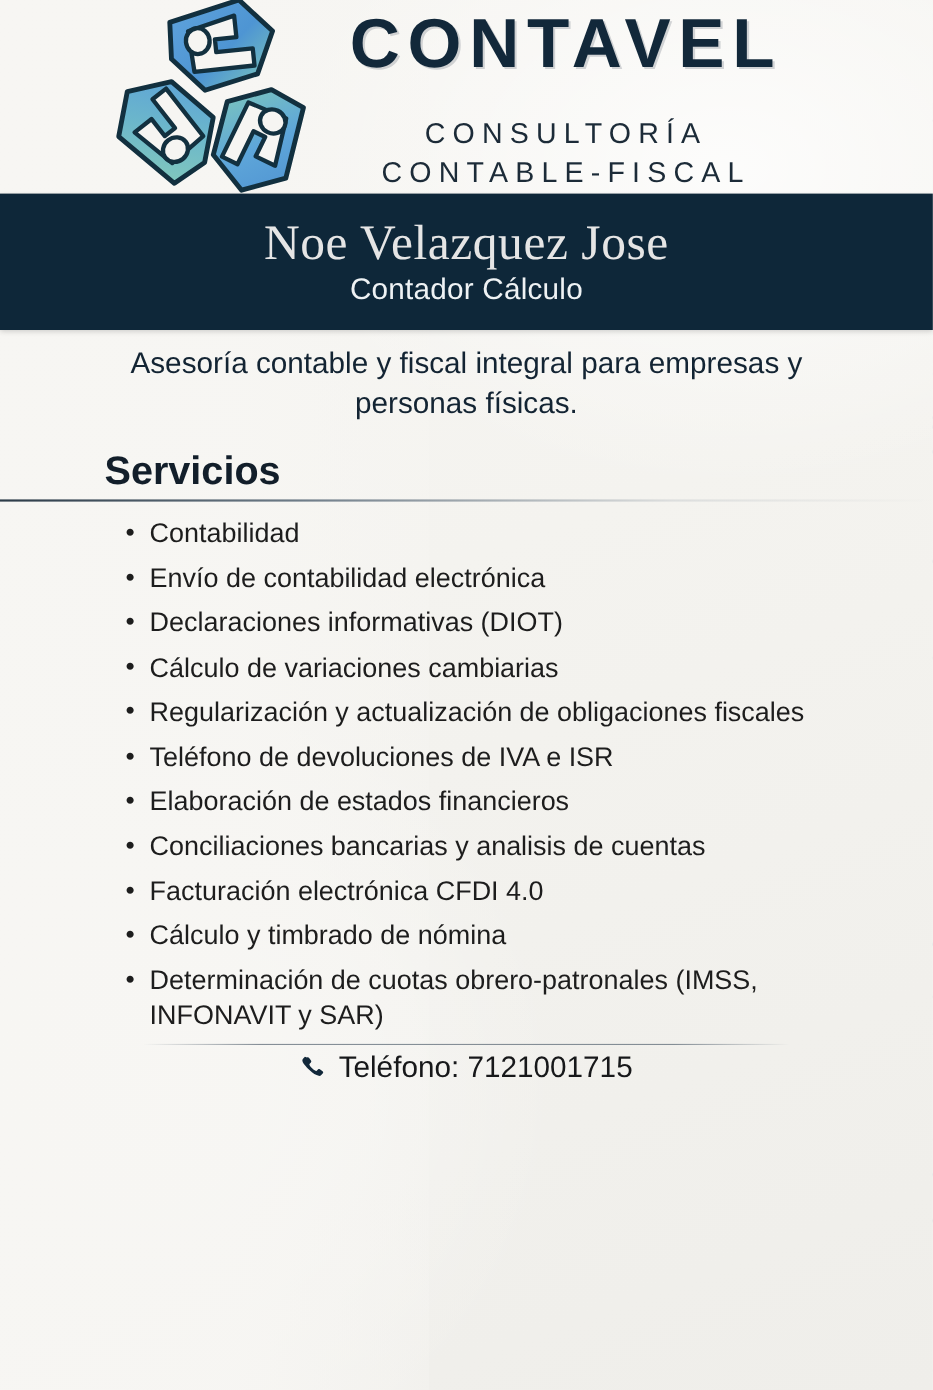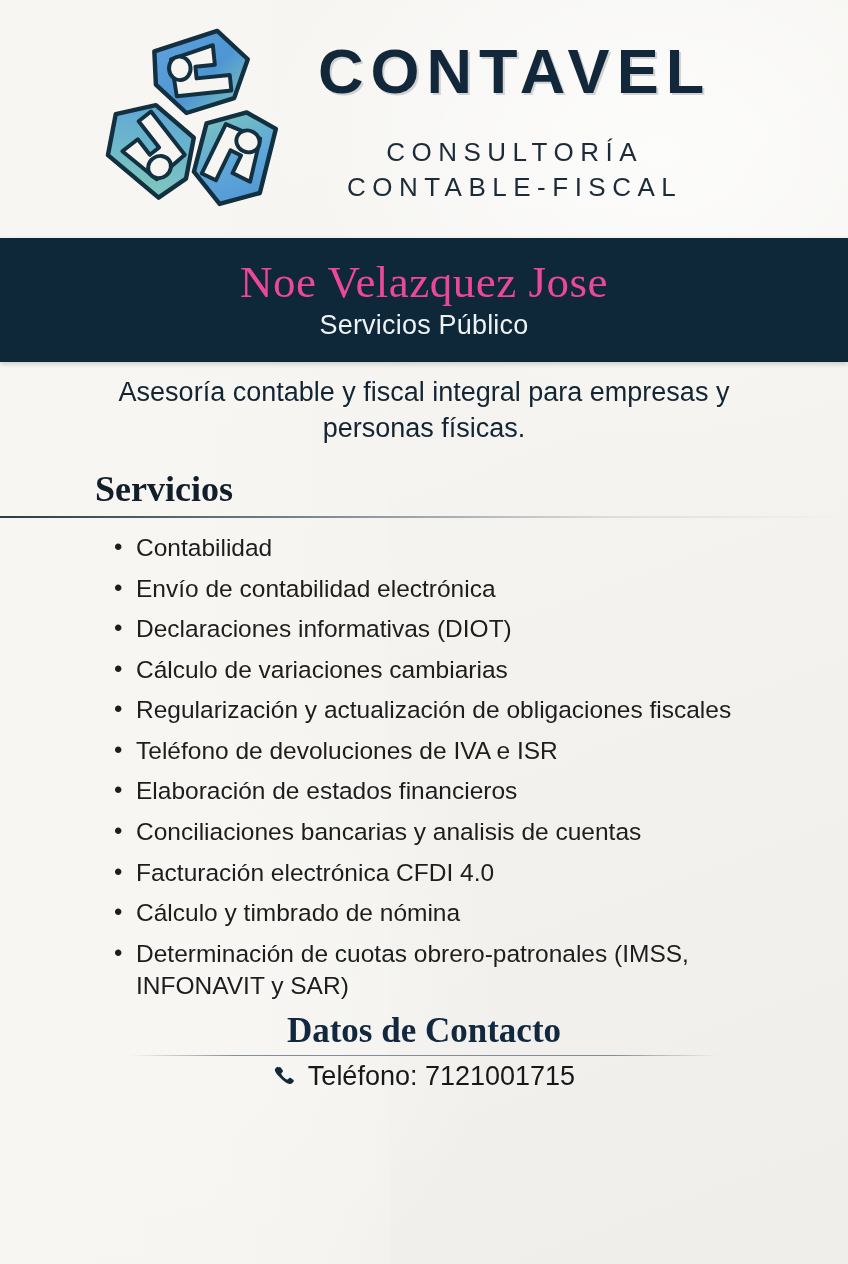--- a/index.html
+++ b/index.html
@@ -35,21 +35,21 @@
     position: absolute;
     left: 0; top: 0; bottom: 0;
     width: 46%;
     background: linear-gradient(to right, rgba(247,246,243,0.97) 0%, rgba(247,246,243,0.90) 55%, rgba(247,246,243,0.30) 100%);
   }
 
   
   .header {
     position: relative;
     z-index: 3;
-    height: 238px;
+    height: 176px;
     display: flex;
     align-items: center;
     padding-left: 96px;
     box-sizing: border-box;
   }
   .logo-mark {
     width: 196px;
     height: 196px;
     flex: 0 0 196px;
     margin-right: 26px;
@@ -83,21 +83,21 @@
     box-sizing: border-box;
     display: flex;
     flex-direction: column;
     align-items: center;
     justify-content: center;
     box-shadow: 0 2px 5px rgba(0,0,0,0.18);
   }
   .name-banner .person-name {
     font-family: "Liberation Serif", serif;
     font-size: 45px;
-    color: #ec4899;
+    color: #e5e5e5;
     line-height: 1.05;
     letter-spacing: 0.5px;
   }
   .name-banner .person-role {
     font-size: 27px;
     color: #eef2f4;
     margin-top: 4px;
     letter-spacing: 0.2px;
   }
 
@@ -112,21 +112,21 @@
     margin: 12px 92px 0 92px;
   }
 
   
   .section-head {
     position: relative;
     z-index: 3;
     margin-top: 24px;
   }
   .section-head .stitle {
-    font-family: Liberation Serif, serif;
+    font-family: Liberation Sans, sans-serif;
     font-weight: bold;
     font-size: 36px;
     color: #121e2a;
     padding-left: 95px;
     line-height: 1.1;
   }
   .rule-services {
     height: 2px;
     margin-top: 6px;
     background: linear-gradient(to right, #2c3b48 0%, #6e7c88 32%, rgba(150,160,170,0.25) 72%, rgba(150,160,170,0) 100%);
@@ -407,21 +407,21 @@
     </div>
     <div class="brand-block">
       <div class="brand-name">CONTAVEL</div>
       <div class="brand-sub1">CONSULTORÍA</div>
       <div class="brand-sub2">CONTABLE-FISCAL</div>
     </div>
   </div>
 
   <div class="name-banner">
     <div class="person-name">Noe Velazquez Jose</div>
-    <div class="person-role">Servicios Público</div>
+    <div class="person-role">Contador Cálculo</div>
   </div>
 
   <div class="tagline">Asesoría contable y fiscal integral para empresas y personas físicas.</div>
 
   <div class="section-head">
     <div class="stitle">Servicios</div>
     <div class="rule-services"></div>
   </div>
 
   <ul class="svc-list" id="svc-list">
@@ -432,21 +432,20 @@
       <li>Regularización y actualización de obligaciones fiscales</li>
       <li>Teléfono de devoluciones de IVA e ISR</li>
       <li>Elaboración de estados financieros</li>
       <li>Conciliaciones bancarias y analisis de cuentas</li>
       <li>Facturación electrónica CFDI 4.0</li>
       <li>Cálculo y timbrado de nómina</li>
       <li>Determinación de cuotas obrero-patronales (IMSS, INFONAVIT y SAR)</li>
     </ul>
 
   <div class="contact">
-    <div class="contact-title">Datos de Contacto</div>
     <div class="rule-contact"></div>
 
     <div class="contact-line">
       <span class="c-ico">
         <svg width="22" height="22" viewBox="0 0 24 24" fill="#12283a">
           <path d="M6.6 2.6c.6-.5 1.5-.4 2 .3l2 2.7c.4.6.4 1.4-.1 1.9l-1.2 1.2c-.3.3-.4.8-.2 1.2.6 1.2 1.5 2.4 2.6 3.4 1 1 2.2 1.9 3.4 2.5.4.2.9.1 1.2-.2l1.2-1.2c.5-.5 1.3-.6 1.9-.2l2.7 2c.7.5.8 1.4.3 2l-1.6 1.8c-.6.7-1.6 1-2.5.8-2.9-.6-5.9-2.5-8.4-5S2.7 8.9 2.1 6c-.2-.9.1-1.9.8-2.5l1.7-1.6z"></path>
         </svg>
       </span>
       <span>Teléfono:</span>
       <span>7121001715</span>

